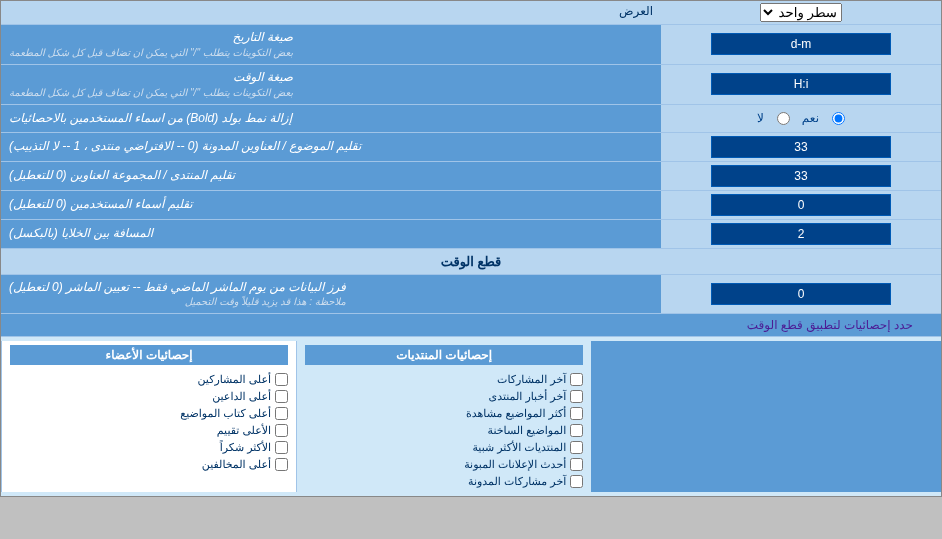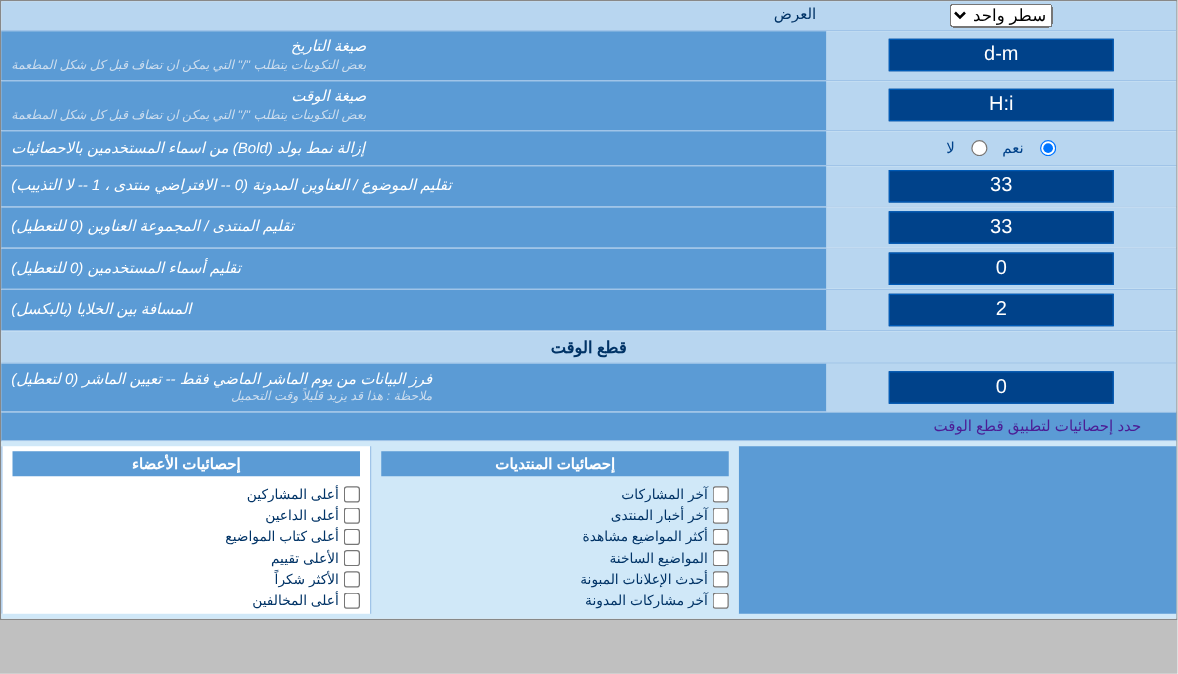--- a/index.html
+++ b/index.html
@@ -46,21 +46,21 @@
       display: flex;
       align-items: center;
       justify-content: center;
       padding: 3px 6px;
     }
     .row-input input[type="text"] {
       background: #00428a;
       color: #fff;
       border: 1px solid #005ab5;
       padding: 3px 8px;
-      font-size: 16px;
+      font-size: 12px;
       font-family: Tahoma, Arial, sans-serif;
       text-align: center;
       width: 180px;
       direction: ltr;
     }
     .radio-group {
       display: flex;
       gap: 12px;
       align-items: center;
       direction: rtl;
@@ -260,20 +260,24 @@
       <div class="checkbox-item">
         <input type="checkbox" style="">
         <span>أكثر المواضيع مشاهدة</span>
       </div>
       <div class="checkbox-item">
         <input type="checkbox" style="">
         <span>المواضيع الساخنة</span>
       </div>
       <div class="checkbox-item">
         <input type="checkbox" style="">
+        <span>المنتديات الأكثر شبية</span>
+      </div>
+      <div class="checkbox-item">
+        <input type="checkbox" style="">
         <span>أحدث الإعلانات المبونة</span>
       </div>
       <div class="checkbox-item">
         <input type="checkbox" style="">
         <span>آخر مشاركات المدونة</span>
       </div>
     </div>
 
     <div class="checkbox-col" style="background:#ffffff;">
       <div class="checkbox-col-header">إحصائيات الأعضاء</div>

